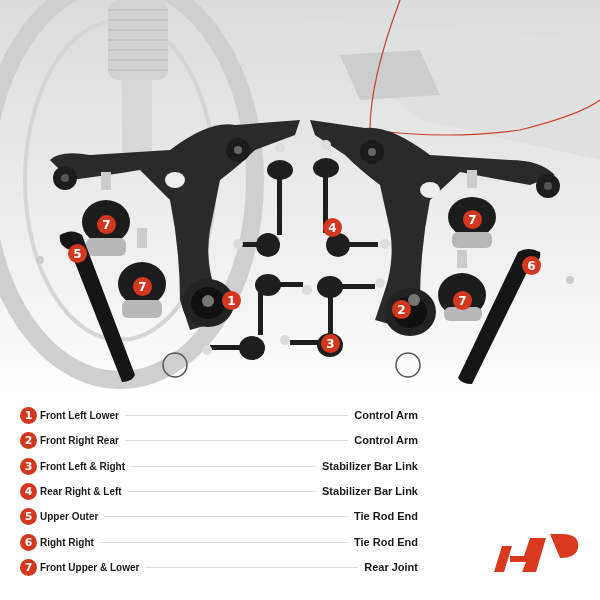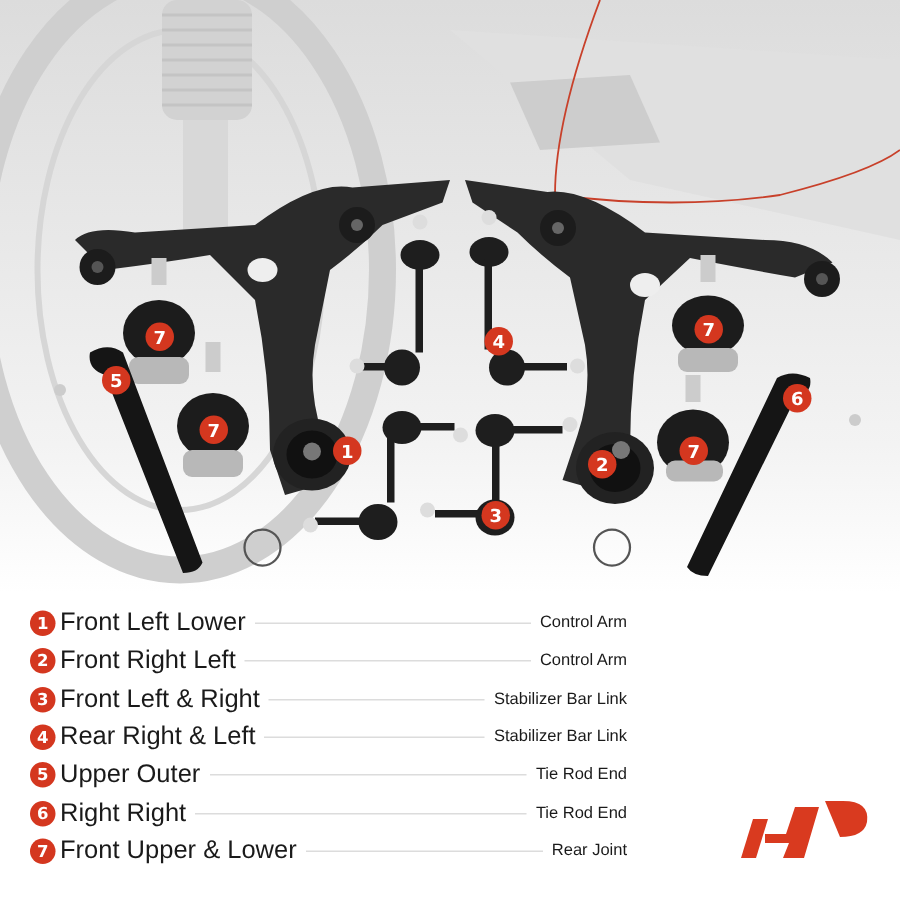--- a/index.html
+++ b/index.html
@@ -20,23 +20,23 @@
       font-family: "DejaVu Sans", sans-serif;
     }
 
     .legend { position: absolute; left: 0; top: 395px; width: 600px; height: 205px; }
     .row { position: absolute; left: 20px; width: 398px; height: 20px; display: flex; align-items: center; }
     .row .num {
       width: 17px; height: 17px; border-radius: 50%; background: #d4371f; color: #fff;
       font-size: 11px; font-weight: bold; display: flex; align-items: center; justify-content: center;
       font-family: "DejaVu Sans", sans-serif; flex: 0 0 auto;
     }
-    .row .left { margin-left: 3px; font-size: 17px; font-weight: normal; color: #1a1a1a; white-space: nowrap; }
+    .row .left { margin-left: 3px; font-size: 10px; font-weight: bold; color: #1a1a1a; white-space: nowrap; }
     .row .line { flex: 1 1 auto; height: 1px; background: #dcdcdc; margin: 0 6px; }
-    .row .right { font-size: 11px; font-weight: normal; color: #1a1a1a; white-space: nowrap; }
+    .row .right { font-size: 11px; font-weight: bold; color: #1a1a1a; white-space: nowrap; }
 
     .logo { position: absolute; left: 488px; top: 530px; width: 96px; height: 46px; }
   </style>
 </head>
 <body>
 
 <div class="hero">
   <svg class="bg-svg" width="600" height="395" viewBox="0 0 600 395">
 
     <ellipse cx="120" cy="180" rx="135" ry="200" fill="none" stroke="#cfcfcf" stroke-width="18"></ellipse>
@@ -152,21 +152,21 @@
 
 <div class="legend">
   <div class="row" style="top:10px;">
     <span class="num">1</span>
     <span class="left">Front Left Lower</span>
     <span class="line"></span>
     <span class="right">Control Arm</span>
   </div>
   <div class="row" style="top:35px;">
     <span class="num">2</span>
-    <span class="left">Front Right Left</span>
+    <span class="left">Front Right Rear</span>
     <span class="line"></span>
     <span class="right">Control Arm</span>
   </div>
   <div class="row" style="top:61px;">
     <span class="num">3</span>
     <span class="left">Front Left  &amp;  Right</span>
     <span class="line"></span>
     <span class="right">Stabilizer Bar Link</span>
   </div>
   <div class="row" style="top:86px;">

